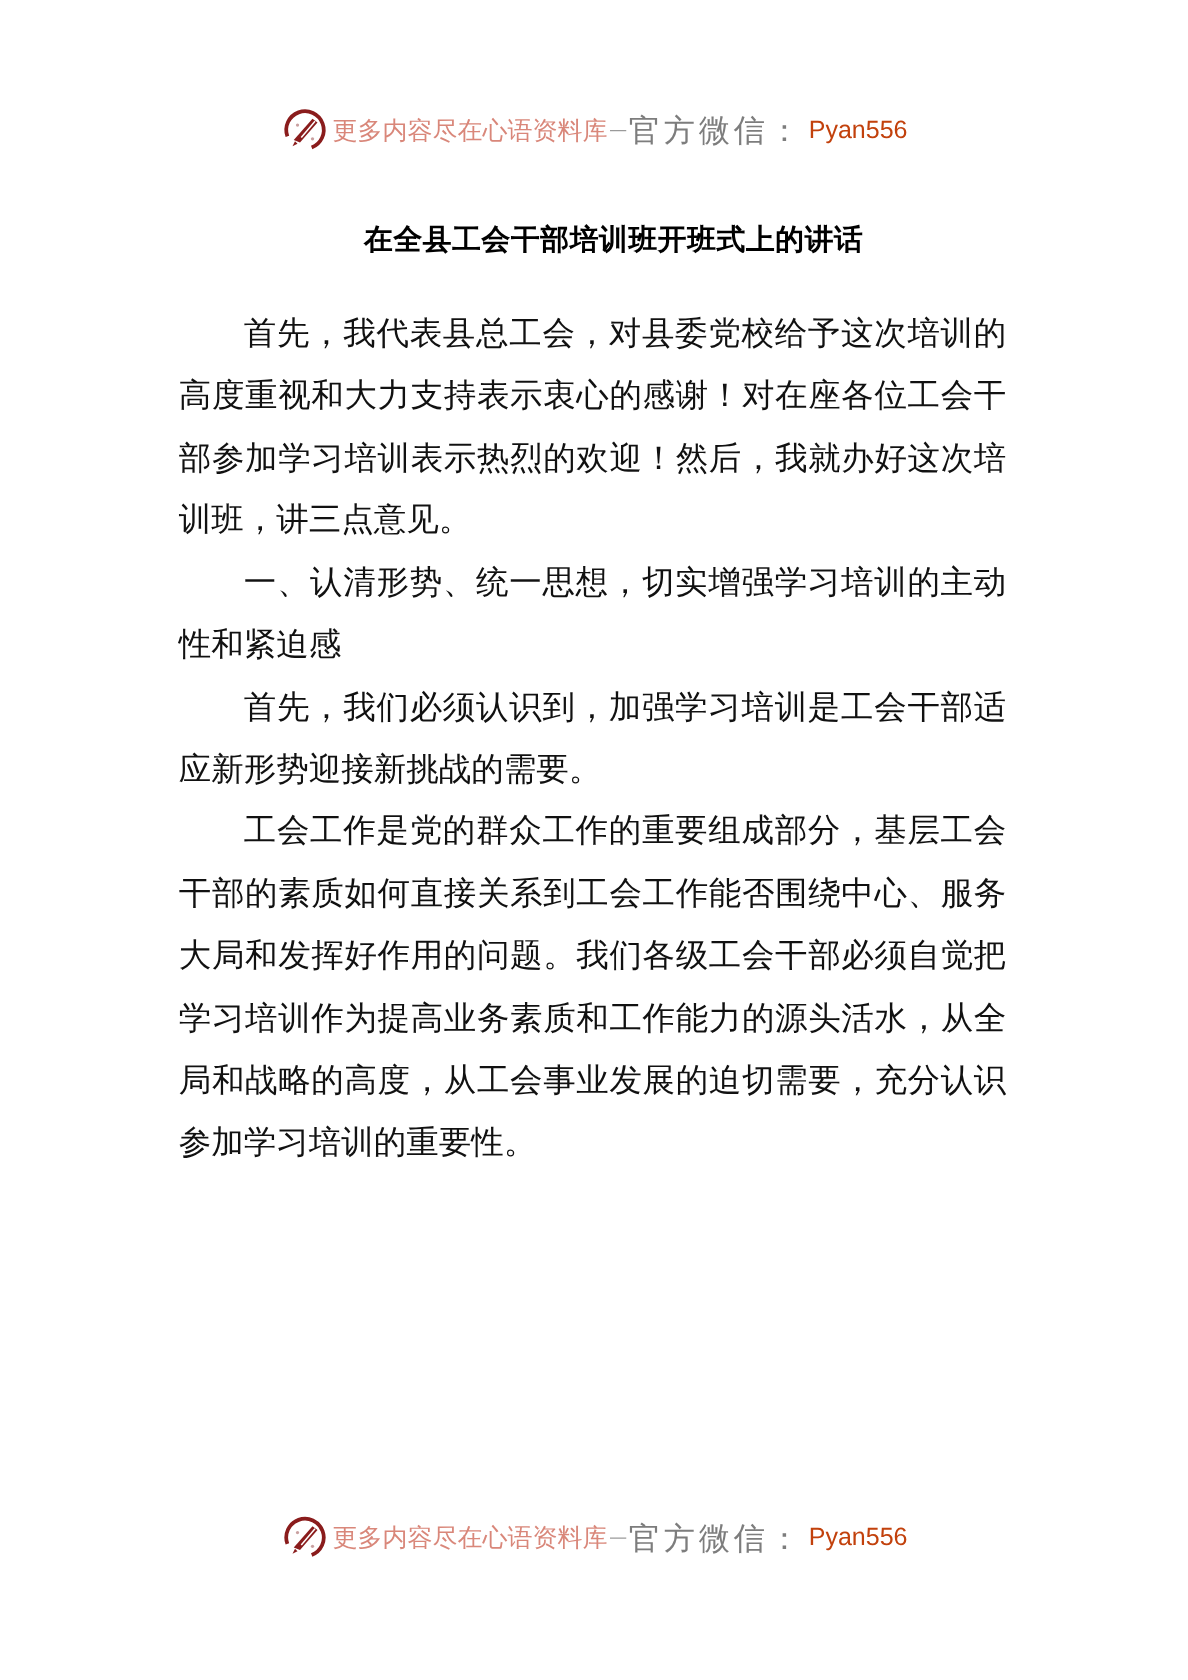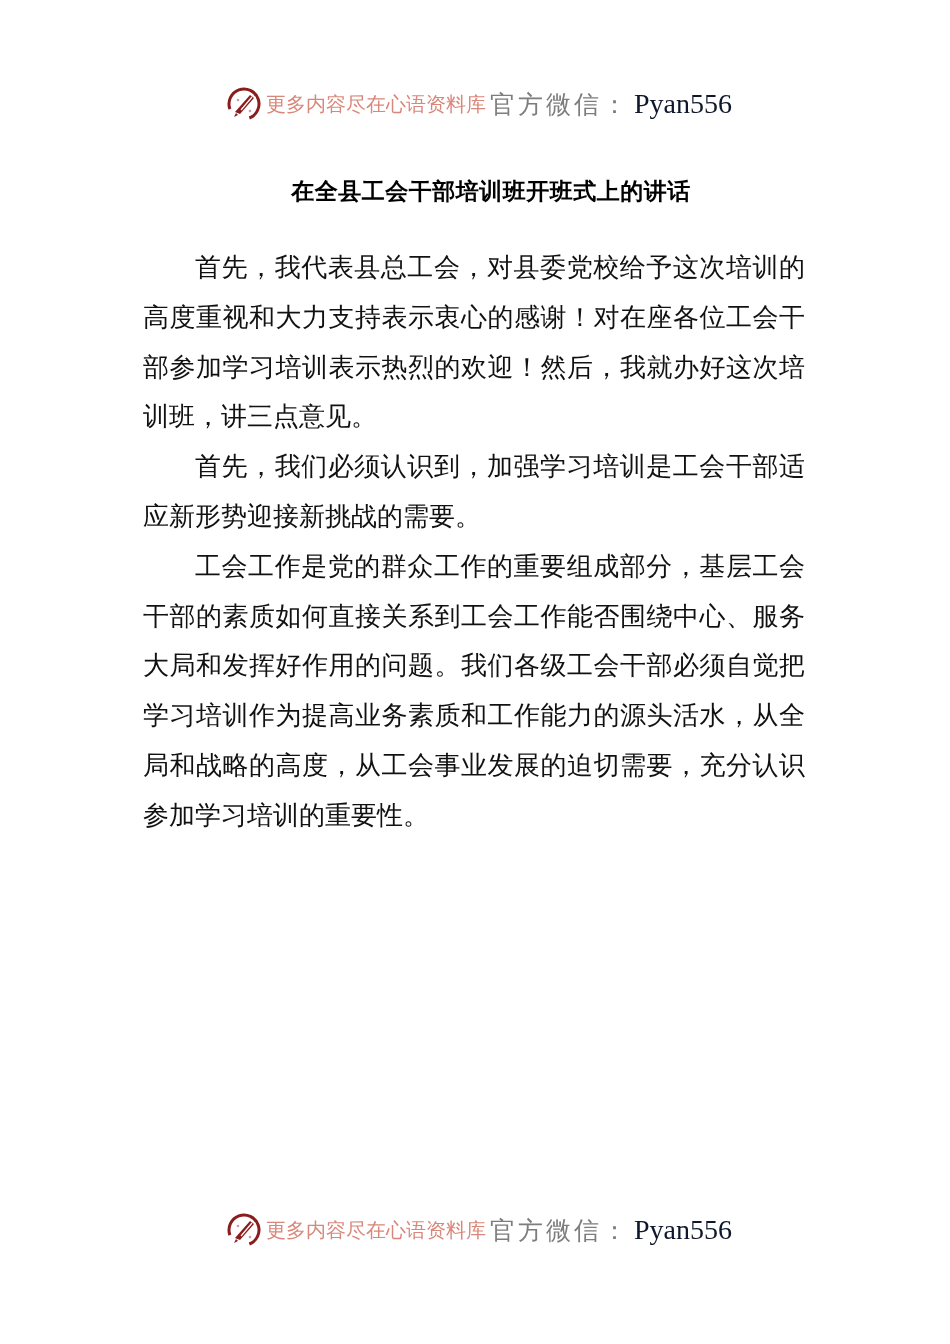--- a/index.html
+++ b/index.html
@@ -46,23 +46,23 @@
       margin: 0 2px 0 2px;
       vertical-align: middle;
     }
     .wm-wechat {
       font-family: "DejaVu Serif", "Liberation Serif", serif;
       font-size: 25px;
       color: #7d7d7d;
       letter-spacing: 3px;
     }
     .wm-id {
-      font-family: Liberation Serif, serif;
-      font-size: 28px;
-      color: #0f172a;
+      font-family: Liberation Sans, sans-serif;
+      font-size: 20px;
+      color: #c2410c;
       margin-left: 4px;
     }
     .title {
       position: absolute;
       top: 176px;
       left: 16px;
       width: 950px;
       text-align: center;
       font-family: "DejaVu Sans", sans-serif;
       font-weight: bold;
@@ -102,20 +102,21 @@
   <span class="wm-main">更多内容尽在心语资料库</span>
   <span class="wm-dash"></span>
   <span class="wm-wechat">官方微信：</span>
   <span class="wm-id">Pyan556</span>
 </div>
 
 <div class="title">在全县工会干部培训班开班式上的讲话</div>
 
 <div class="body-text">
   <p class="para">首先，我代表县总工会，对县委党校给予这次培训的高度重视和大力支持表示衷心的感谢！对在座各位工会干部参加学习培训表示热烈的欢迎！然后，我就办好这次培训班，讲三点意见。</p>
+  <p class="para">一、认清形势、统一思想，切实增强学习培训的主动性和紧迫感</p>
   <p class="para">首先，我们必须认识到，加强学习培训是工会干部适应新形势迎接新挑战的需要。</p>
   <p class="para">工会工作是党的群众工作的重要组成部分，基层工会干部的素质如何直接关系到工会工作能否围绕中心、服务大局和发挥好作用的问题。我们各级工会干部必须自觉把学习培训作为提高业务素质和工作能力的源头活水，从全局和战略的高度，从工会事业发展的迫切需要，充分认识参加学习培训的重要性。</p>
 </div>
 
 <div class="watermark bottom">
   <svg class="wm-logo" viewBox="0 0 36 36">
     <circle cx="18" cy="18" r="15" fill="none" stroke="#8a1c1c" stroke-width="3" stroke-dasharray="70 24" transform="rotate(-200 18 18)"></circle>
     <path d="M9 26 L24 9 L28 12 L14 28 Z" fill="#8a1c1c"></path>
     <path d="M10 27 L8 31 L12 29 Z" fill="#8a1c1c"></path>
     <path d="M15 24 L26 11" stroke="#ffffff" stroke-width="1.2"></path>

